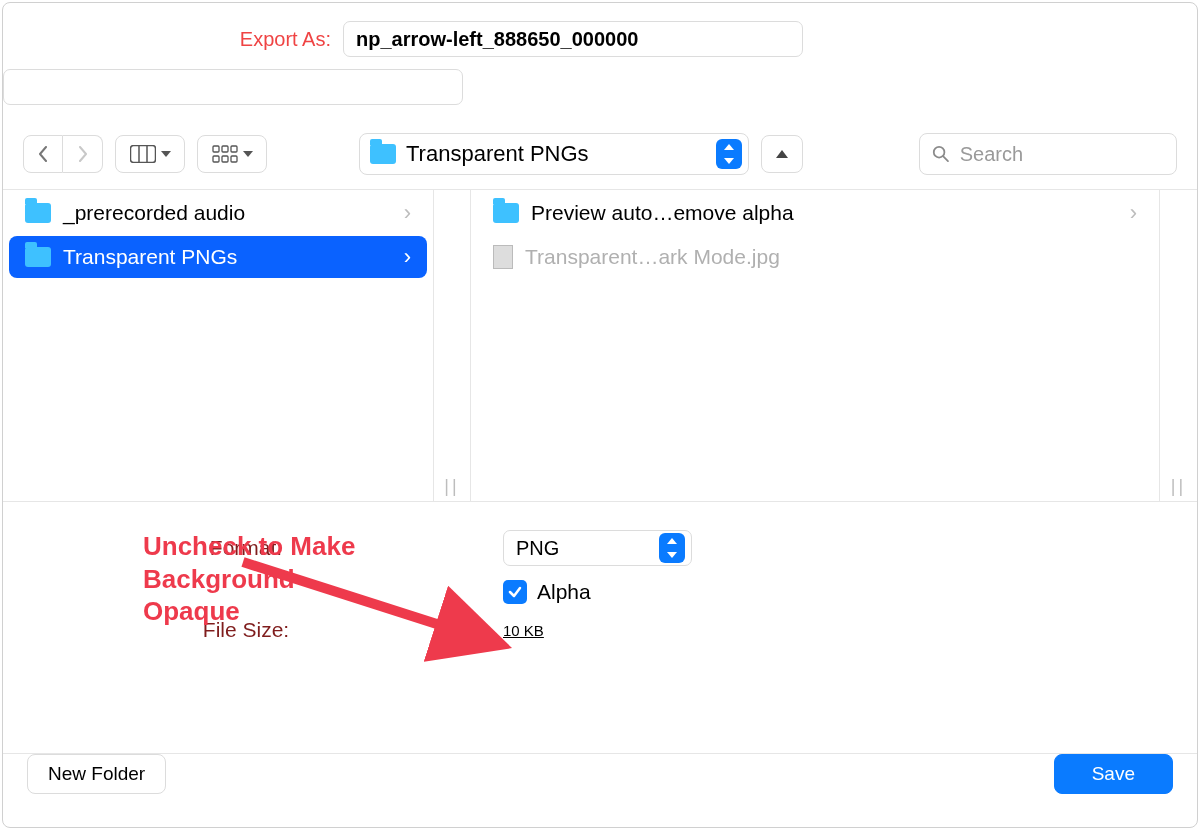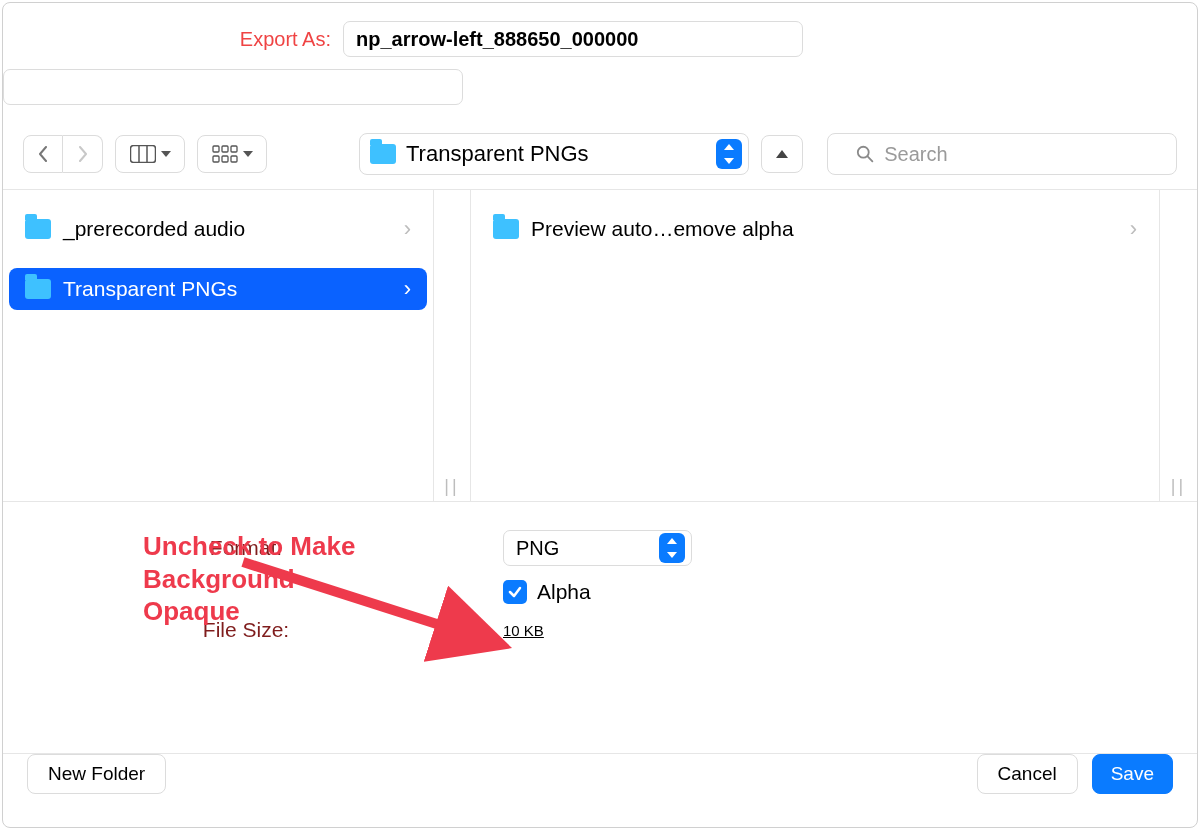--- a/index.html
+++ b/index.html
@@ -119,24 +119,24 @@
     width:0;height:0;border-left:5px solid transparent;border-right:5px solid transparent;
   }
   .stepper::before{ top:5px;  border-bottom:6px solid #fff;}
   .stepper::after { bottom:5px;border-top:6px solid #fff;}
 
   .caret-up { width:0;height:0;border-left:6px solid transparent;border-right:6px solid transparent;border-bottom:8px solid #444;}
 
   .search-box {
     margin-left: auto;
     height: 42px;
-    width: 350px;
+    width: 258px;
     border: 1px solid #dcdcdc;
     border-radius: 8px;
-    display:flex;align-items:center;gap:8px;padding:0 28px;
+    display:flex;align-items:center;gap:8px;padding:0 12px;
   }
   .search-box input{
     border:none;outline:none;font-size:20px;color:#333;background:transparent;width:100%;
   }
   .search-box input::placeholder{color:#9a9a9a;}
 
   
   .browser {
     height: 312px;
     display:flex;
@@ -156,21 +156,21 @@
   .col2 { flex:1; }
   .col-div2 {
     width: 38px; border-left:1px solid #e6e6e6;
     display:flex;align-items:flex-end;justify-content:center;padding-bottom:4px;
     color:#bdbdbd;font-size:18px;letter-spacing:3px;
   }
   .row {
     height: 42px;
     display:flex;align-items:center;gap:12px;padding:0 16px;
     font-size:21px;color:#000;
-    border-radius:8px;margin:18px 6px;
+    border-radius:8px;margin:2px 6px;
   }
   .row .arrow-r { margin-left:auto;color:#bdbdbd;font-size:22px;}
   .row.selected { background:#0a62ff;color:#fff;}
   .row.selected .arrow-r{color:#fff;}
   .row.dim { color:#b0b0b0;}
   .folder-ic {
     width:26px;height:20px;background:#3ec1ff;border-radius:3px;position:relative;flex-shrink:0;
   }
   .folder-ic::before{
     content:"";position:absolute;top:-5px;left:0;width:12px;height:6px;background:#3ec1ff;border-radius:2px 2px 0 0;
@@ -221,21 +221,21 @@
   
   .footer{
     height:74px;border-top:1px solid #e6e6e6;
     display:flex;align-items:flex-start;padding:0 24px;
   }
   .push-btn{
     height:40px;padding:0 20px;border:1px solid #dcdcdc;border-radius:8px;
     background:#fff;font-size:19px;color:#000;display:flex;align-items:center;
   }
   .push-btn.primary{
-    background:#0a7bff;border-color:#0a7bff;color:#fff;font-weight:500;padding:0 18px;
+    background:#0a7bff;border-color:#0a7bff;color:#fff;font-weight:500;padding:0 37px;
   }
   .spacer{flex:1;}
 </style>
 </head>
 <body>
 
 <div class="window">
 
   <div class="top-fields">
     <div class="field-row">
@@ -314,20 +314,24 @@
         <span class="arrow-r">›</span>
       </div>
     </div>
     <div class="col-div">||</div>
     <div class="col col2">
       <div class="row">
         <span class="folder-ic"></span>
         <span>Preview auto…emove alpha</span>
         <span class="arrow-r">›</span>
       </div>
+      <div class="row dim">
+        <span class="file-ic"></span>
+        <span>Transparent…ark Mode.jpg</span>
+      </div>
     </div>
     <div class="col-div2">||</div>
   </div>
 
   <div class="options">
     <div class="annotation">Uncheck to Make Background Opaque</div>
     <svg class="arrow-svg" viewBox="0 0 290 120">
       <defs>
         <marker id="ah" markerWidth="8" markerHeight="8" refX="6" refY="4" orient="auto">
           <path d="M0,0 L8,4 L0,8 Z" fill="#ee3a4c"></path>
@@ -356,18 +360,17 @@
 
     <div class="opt-row">
       <div class="opt-label">File Size:</div>
       <span class="opt-value">10 KB</span>
     </div>
   </div>
 
   <div class="footer">
     <div class="push-btn">New Folder</div>
     <div class="spacer"></div>
-    <div class="push-btn">Cancel</div>
     <div style="width:14px"></div>
     <div class="push-btn primary">Save</div>
   </div>
 
 </div>
 
 </body></html>

